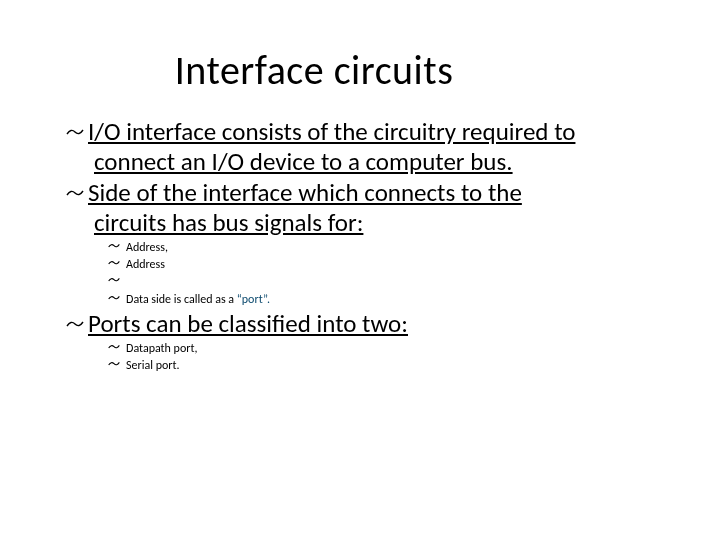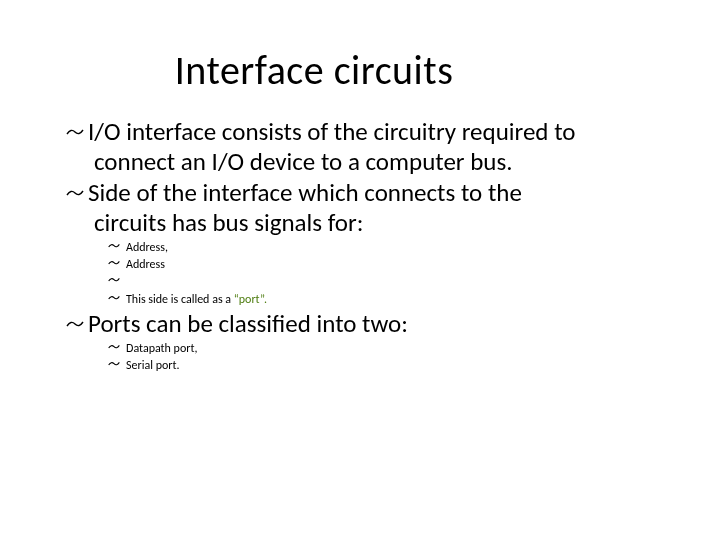--- a/index.html
+++ b/index.html
@@ -23,20 +23,21 @@
     font-weight: 400;
     margin: 14px 0 22px 0;
     letter-spacing: 0.5px;
   }
   .l1 {
     font-size: 25px;
     line-height: 1.18;
     margin: 2px 0 2px 0;
     padding-left: 54px;
     text-indent: -28px;
+    text-decoration: underline;
   }
   .l1::before,
   .l2::before {
     content: "\0239"; 
   }
   
   .l1::before,
   .l2::before {
     content: "";
   }
@@ -54,21 +55,21 @@
     font-size: 12px;
     line-height: 1.35;
     margin: 1px 0;
     padding-left: 88px;
     text-indent: -20px;
   }
   .l2 .bul { width: 18px; }
   .l2 .bul svg { vertical-align: -1px; }
   .block { margin-bottom: 2px; }
   .underline-green {
-    color: #4d7c0f;
+    color: #0c4a6e;
   }
   .after-port { color: #000; text-decoration: none; }
 </style>
 </head>
 <body>
 
 <div class="slide">
 
   <div class="title">Interface circuits</div>
 
@@ -95,21 +96,21 @@
   </div>
 
   <div class="l2">
     <span class="bul"><svg width="12" height="10" viewBox="0 0 18 14">
           <path d="M1 7 Q5 1 9 5 Q13 9 17 3" fill="none" stroke="#000" stroke-width="1.6"></path>
         </svg></span>
   </div>
   <div class="l2">
     <span class="bul"><svg width="12" height="10" viewBox="0 0 18 14">
           <path d="M1 7 Q5 1 9 5 Q13 9 17 3" fill="none" stroke="#000" stroke-width="1.6"></path>
-        </svg></span><span>This side is called as a </span><span class="underline-green">“port”.</span><span class="after-port"></span>
+        </svg></span><span>Data side is called as a </span><span class="underline-green">“port”.</span><span class="after-port"></span>
   </div>
 
   <div class="l1">
     <span class="bul"><svg width="18" height="14" viewBox="0 0 18 14">
           <path d="M1 7 Q5 1 9 5 Q13 9 17 3" fill="none" stroke="#000" stroke-width="1.4"></path>
         </svg></span><span>Ports can be classified into two:</span>
   </div>
   <div class="l2">
     <span class="bul"><svg width="12" height="10" viewBox="0 0 18 14">
           <path d="M1 7 Q5 1 9 5 Q13 9 17 3" fill="none" stroke="#000" stroke-width="1.6"></path>

